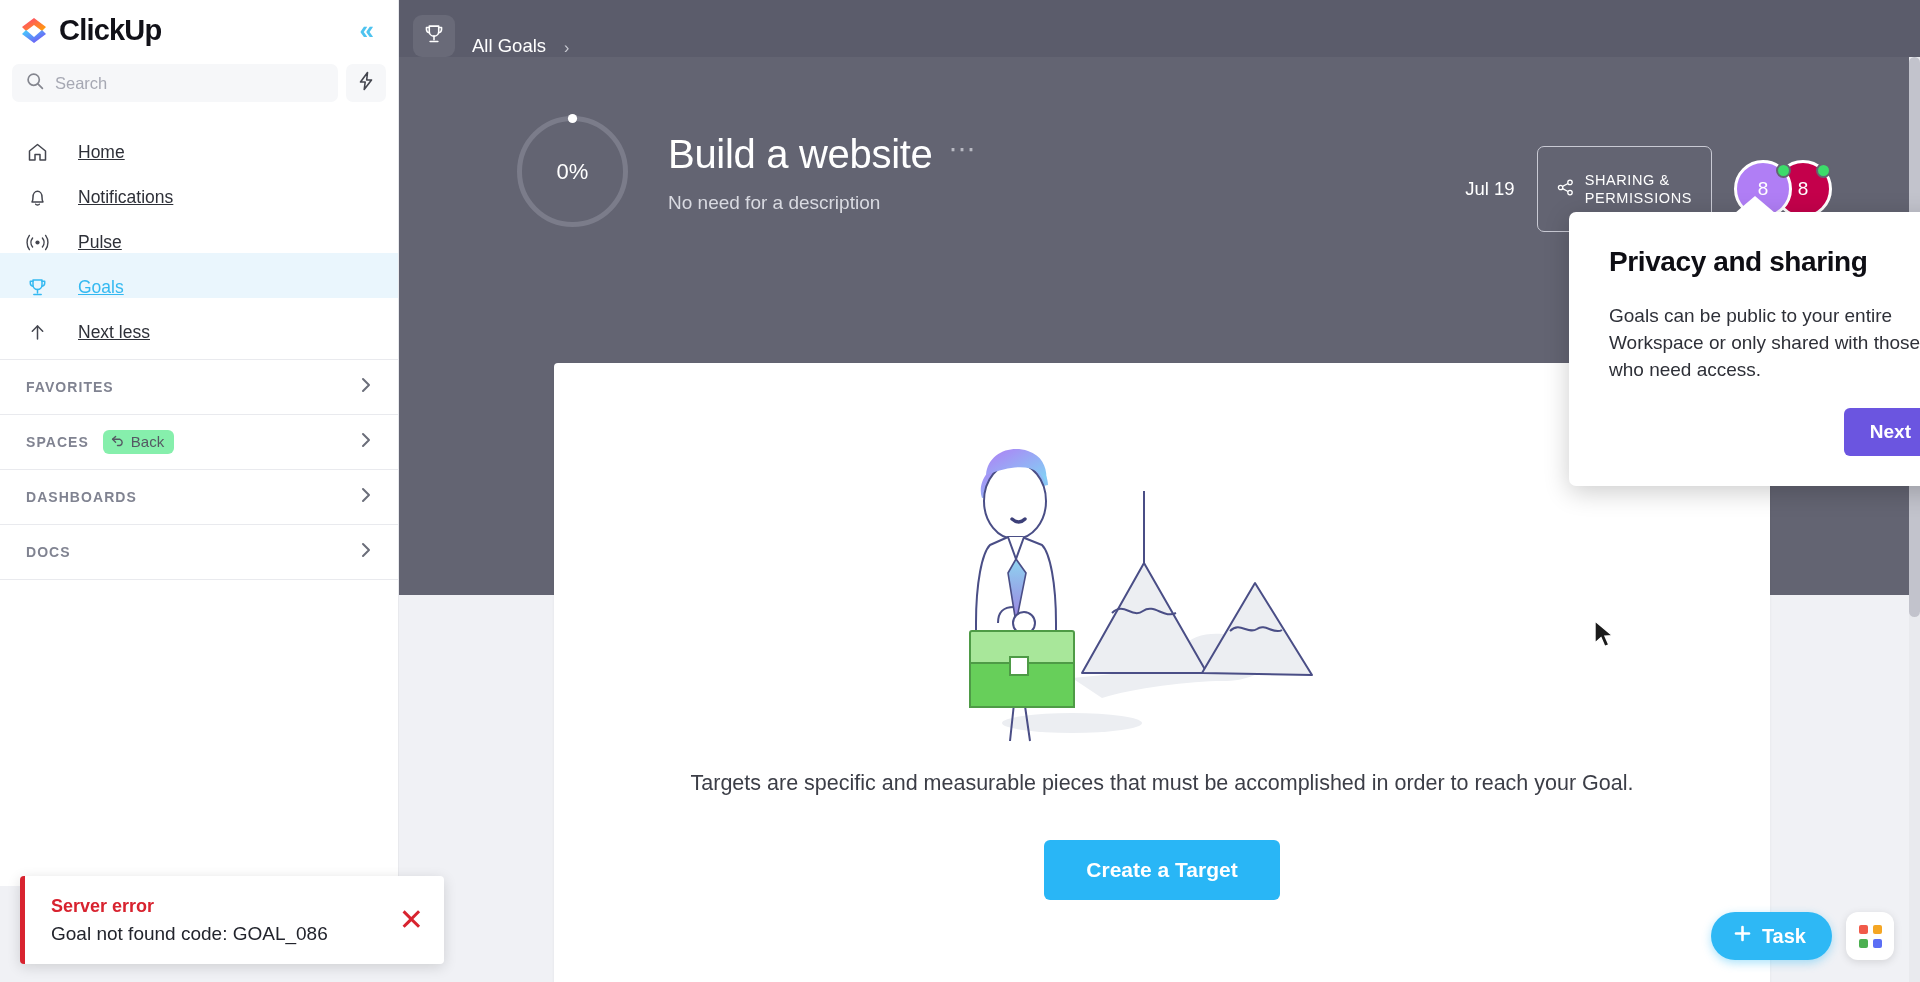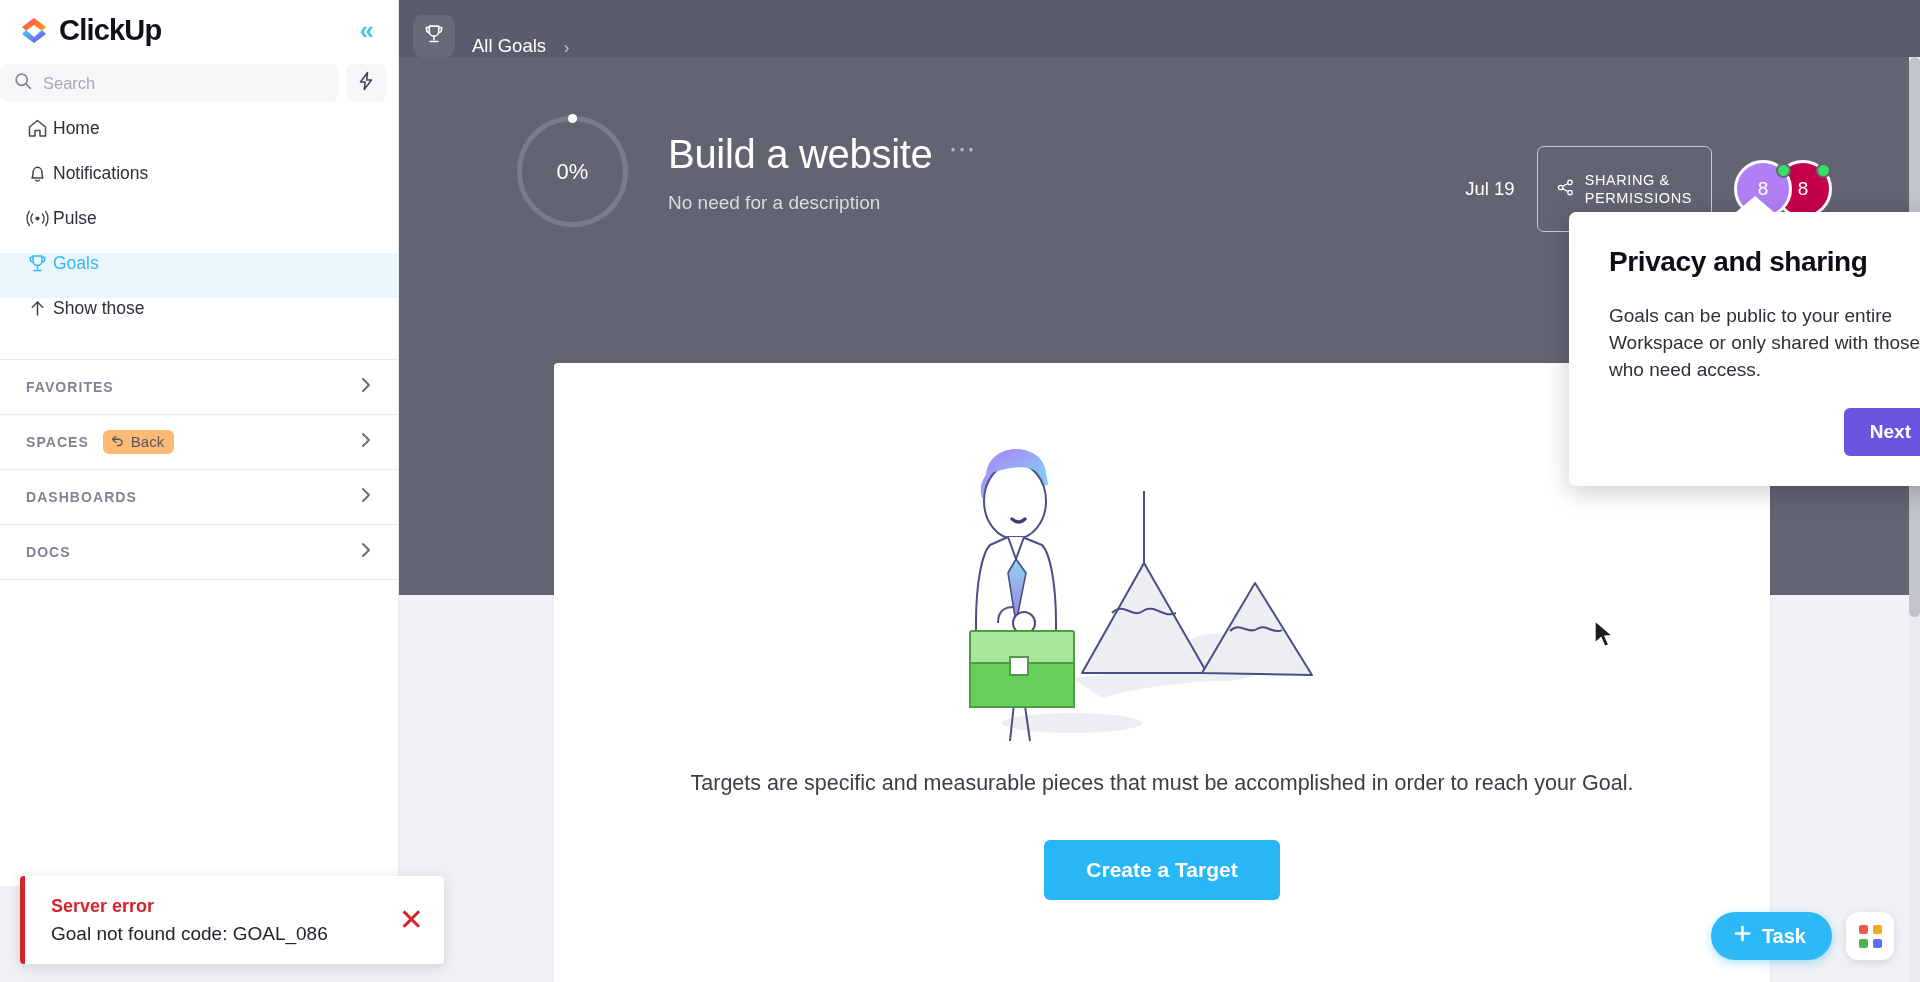--- a/index.html
+++ b/index.html
@@ -20,52 +20,52 @@
   }
   .sb-top { display: flex; align-items: center; height: 60px; padding: 0 18px; }
   .logo-wrap { display: flex; align-items: center; gap: 9px; }
   .logo-mark { width: 32px; height: 32px; position: relative; }
   .logo-text { font-size: 29px; font-weight: 700; letter-spacing: -0.8px; color: #111118; }
   .collapse-btn {
     margin-left: auto; color: #4ec3ef; font-size: 26px; line-height: 1;
     cursor: pointer; padding: 4px 6px; font-weight: 600;
   }
 
-  .sb-search-row { display: flex; align-items: center; gap: 8px; padding: 4px 12px 10px 0; }
+  .sb-search-row { display: flex; align-items: center; gap: 8px; padding: 4px 12px 10px 12px; }
   .search-box {
     flex: 1; height: 38px; background: #f6f7f9; border-radius: 7px;
     display: flex; align-items: center; gap: 11px; padding: 0 14px;
   }
   .search-box .ph { font-size: 16.5px; color: #a6a8b3; }
   .bolt-box {
     width: 40px; height: 38px; background: #f6f7f9; border-radius: 7px;
     display: flex; align-items: center; justify-content: center; cursor: pointer;
   }
 
   .nav-list { padding-top: 6px; }
   .nav-item {
-    display: flex; align-items: flex-start; gap: 4px; height: 45px;
-    padding: 0 26px; cursor: pointer; color: #2e3038; font-size: 17.5px;
+    display: flex; align-items: flex-end; gap: 29px; height: 45px;
+    padding: 0 26px; cursor: pointer; color: #2e3038; font-size: 17.5px; text-decoration: underline;
   }
   .nav-item .ic { width: 23px; display: flex; justify-content: center; color: #44464f; }
   .nav-item.active { background: #eaf6fd; color: #34b9f1; font-weight: 500; }
   .nav-item.active .ic { color: #34b9f1; }
 
   .sb-divider { height: 1px; background: #e9eaee; margin-top: 16px; }
 
   .sb-section {
     height: 55px; display: flex; align-items: center; padding: 0 26px;
     border-bottom: 1px solid #e9eaee; cursor: pointer; gap: 14px;
   }
   .sb-section .title {
     font-size: 14px; font-weight: 700; letter-spacing: 1.05px; color: #808391;
   }
   .back-chip {
     display: inline-flex; align-items: center; gap: 6px;
-    background: #fdba74; border-radius: 6px; padding: 3px 10px 4px 8px;
+    background: #86efac; border-radius: 6px; padding: 3px 10px 4px 8px;
     font-size: 15px; color: #555863;
   }
   .sb-section .chev { margin-left: auto; color: #6b6e7a; font-size: 19px; }
 
   
   .main { flex: 1; position: relative; height: 982px; background: #f0f1f5; overflow: hidden; }
   .topbar {
     height: 57px; background: #5b5c6b; display: flex; align-items: flex-end;
     padding: 0 14px; gap: 6px;
   }
@@ -288,21 +288,21 @@
         </span>
         <span>Goals</span>
       </div>
       <div class="nav-item">
         <span class="ic">
           <svg width="21" height="21" viewBox="0 0 21 21" fill="none" stroke="currentColor" stroke-width="1.5" stroke-linecap="round" stroke-linejoin="round">
             <line x1="10.5" y1="17" x2="10.5" y2="4"></line>
               <path d="M5.3 9.2 L10.5 4 L15.7 9.2"></path>
           </svg>
         </span>
-        <span>Show those</span>
+        <span>Next less</span>
       </div>
     </div>
 
     <div class="sb-divider"></div>
 
     <div class="sb-section">
       <span class="title">FAVORITES</span>
       <span class="chev">
         <svg width="12" height="18" viewBox="0 0 12 18" fill="none" stroke="currentColor" stroke-width="2" stroke-linecap="round" stroke-linejoin="round">
             <path d="M3 3 L9 9 L3 15"></path>

